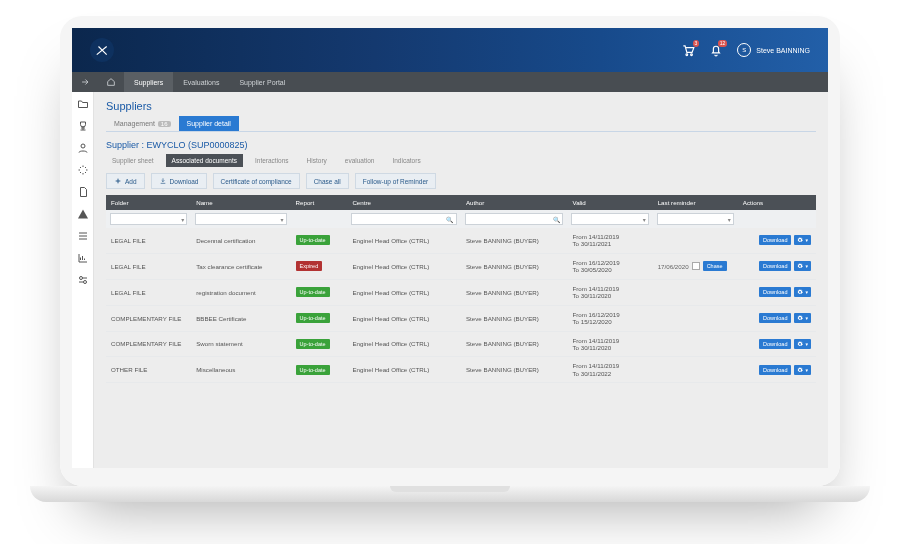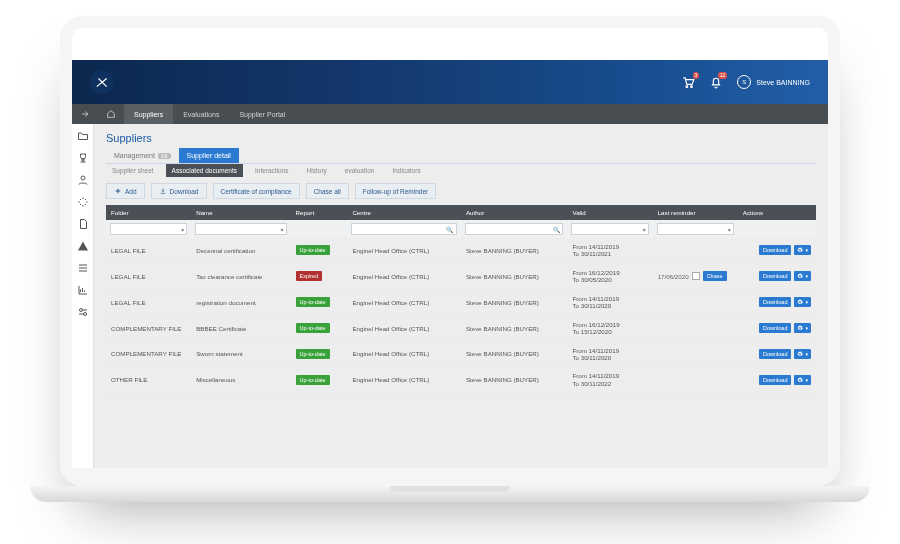--- a/index.html
+++ b/index.html
@@ -13,21 +13,21 @@
   .laptop-base {
     position: absolute; top: 486px; left: 30px; width: 840px; height: 16px;
     background: linear-gradient(#f4f4f4,#d8d8d8);
     border-radius: 0 0 18px 18px;
     box-shadow: 0 20px 30px -10px rgba(0,0,0,.35);
   }
   .laptop-notch {
     position:absolute; top:486px; left:50%; transform:translateX(-50%);
     width:120px;height:6px;background:#e0e0e0;border-radius:0 0 8px 8px;
   }
-  .screen { position:absolute; inset:0; background:#ededed; overflow:hidden; font-size:7px; color:#333;margin-top:32px; }
+  .screen { position:absolute; inset:0; background:#ededed; overflow:hidden; font-size:7px; color:#333; }
 
   
   .hdr {
     height:44px;
     background: linear-gradient(90deg,#0b274d 0%, #14396f 40%, #174a8b 70%, #225fa8 100%);
     display:flex; align-items:center; padding:0 18px; color:#fff;
   }
   .logo { width:24px; height:24px; border-radius:50%; background:#0e315f;
           display:flex;align-items:center;justify-content:center; margin-right:12px;}
   .logo svg { width:14px; height:14px; }
@@ -187,20 +187,21 @@
         <div class="tabs1">
           <div class="t">
             <span>Management</span>
             <span class="cnt">16</span>
           </div>
           <div class="t active">
             <span>Supplier detail</span>
           </div>
         </div>
 
+        <div class="sub-title">Supplier : EWYCLO (SUP0000825)</div>
 
         <div class="tabs2">
           <div class="t"><span>Supplier sheet</span></div>
           <div class="t active"><span>Associated documents</span></div>
           <div class="t"><span>Interactions</span></div>
           <div class="t"><span>History</span></div>
           <div class="t"><span>evaluation</span></div>
           <div class="t"><span>Indicators</span></div>
         </div>
 

